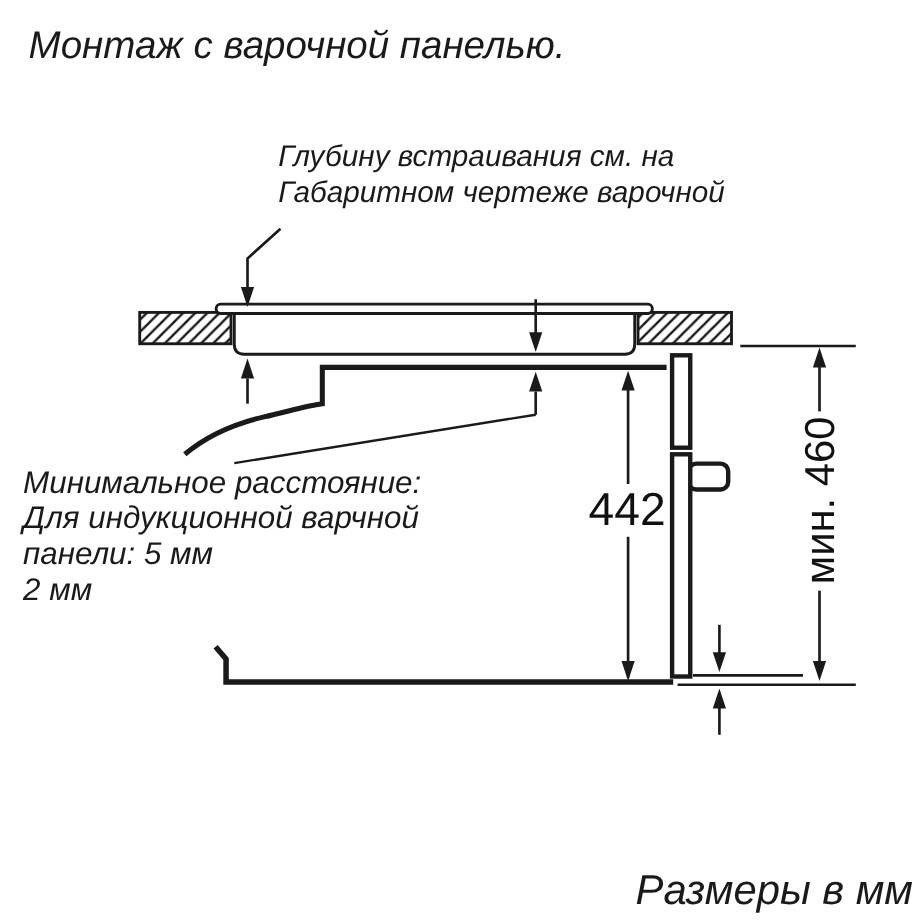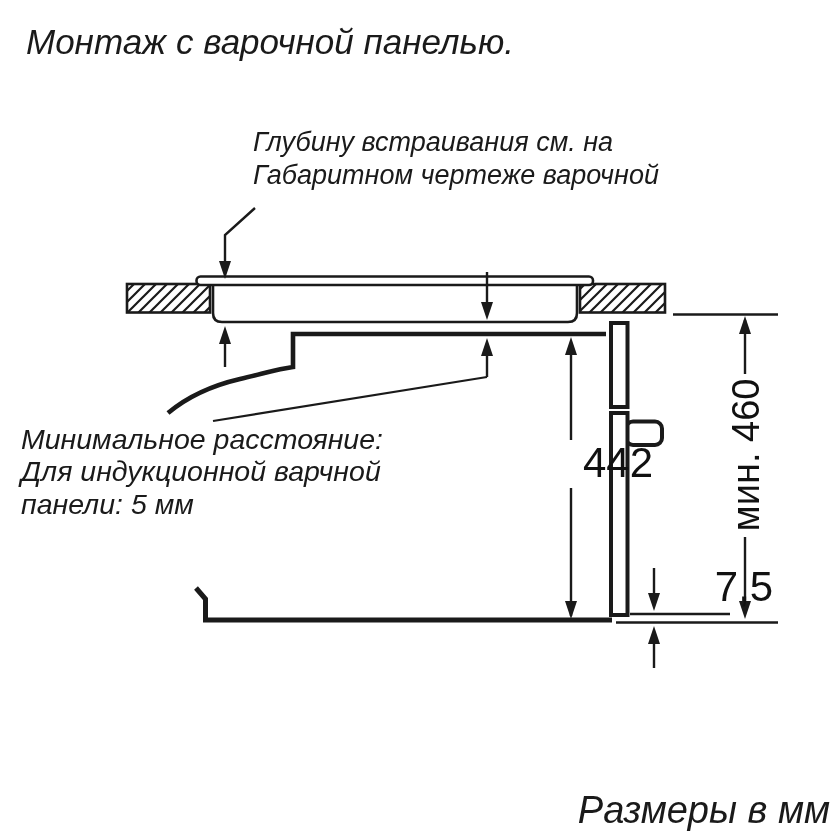--- a/index.html
+++ b/index.html
@@ -6,21 +6,21 @@
   #stage{
     position:relative;width:840px;height:840px;background:#ffffff;
     font-family:"Liberation Sans","DejaVu Sans",sans-serif;color:#111;
     overflow:hidden;
   }
   #drawing{position:absolute;left:0;top:0;}
   .txt{position:absolute;white-space:nowrap;color:#1a1a1a;font-style:italic;}
   #title{left:26px;top:22px;font-size:35px;line-height:40px;}
   #annotation{left:253px;top:126px;font-size:27px;line-height:33px;}
   #minblock{left:21px;top:423px;font-size:28.5px;line-height:32.4px;}
-  .dimnum{position:absolute;text-align:center;font-size:42px;line-height:42px;margin-left:48px;}
+  .dimnum{position:absolute;text-align:center;font-size:42px;line-height:42px;}
   #dim442{left:535px;top:442px;width:70px;}
   #dim75{left:661px;top:566px;width:70px;}
   #dim460{
     left:746px;top:455px;font-size:38px;line-height:38px;
     transform:translate(-50%,-50%) rotate(-90deg);
     transform-origin:center center;position:absolute;white-space:nowrap;
   }
   #units{left:530px;top:788px;width:300px;text-align:right;font-size:38px;line-height:44px;}
 </style>
 </head>
@@ -100,20 +100,20 @@
 
   <div id="annotation" class="txt">
     <div>Глубину встраивания см. на</div>
     <div>Габаритном чертеже варочной</div>
   </div>
 
   <div id="minblock" class="txt">
     <div>Минимальное расстояние:</div>
     <div>Для индукционной варчной</div>
     <div>панели: 5 мм</div>
+    <div>2 мм</div>
   </div>
 
   <div id="dim442" class="dimnum">442</div>
-  <div id="dim75" class="dimnum">7,5</div>
   <div id="dim460">мин. 460</div>
 
   <div id="units" class="txt">Размеры в мм</div>
 </div>
 
 </body></html>

